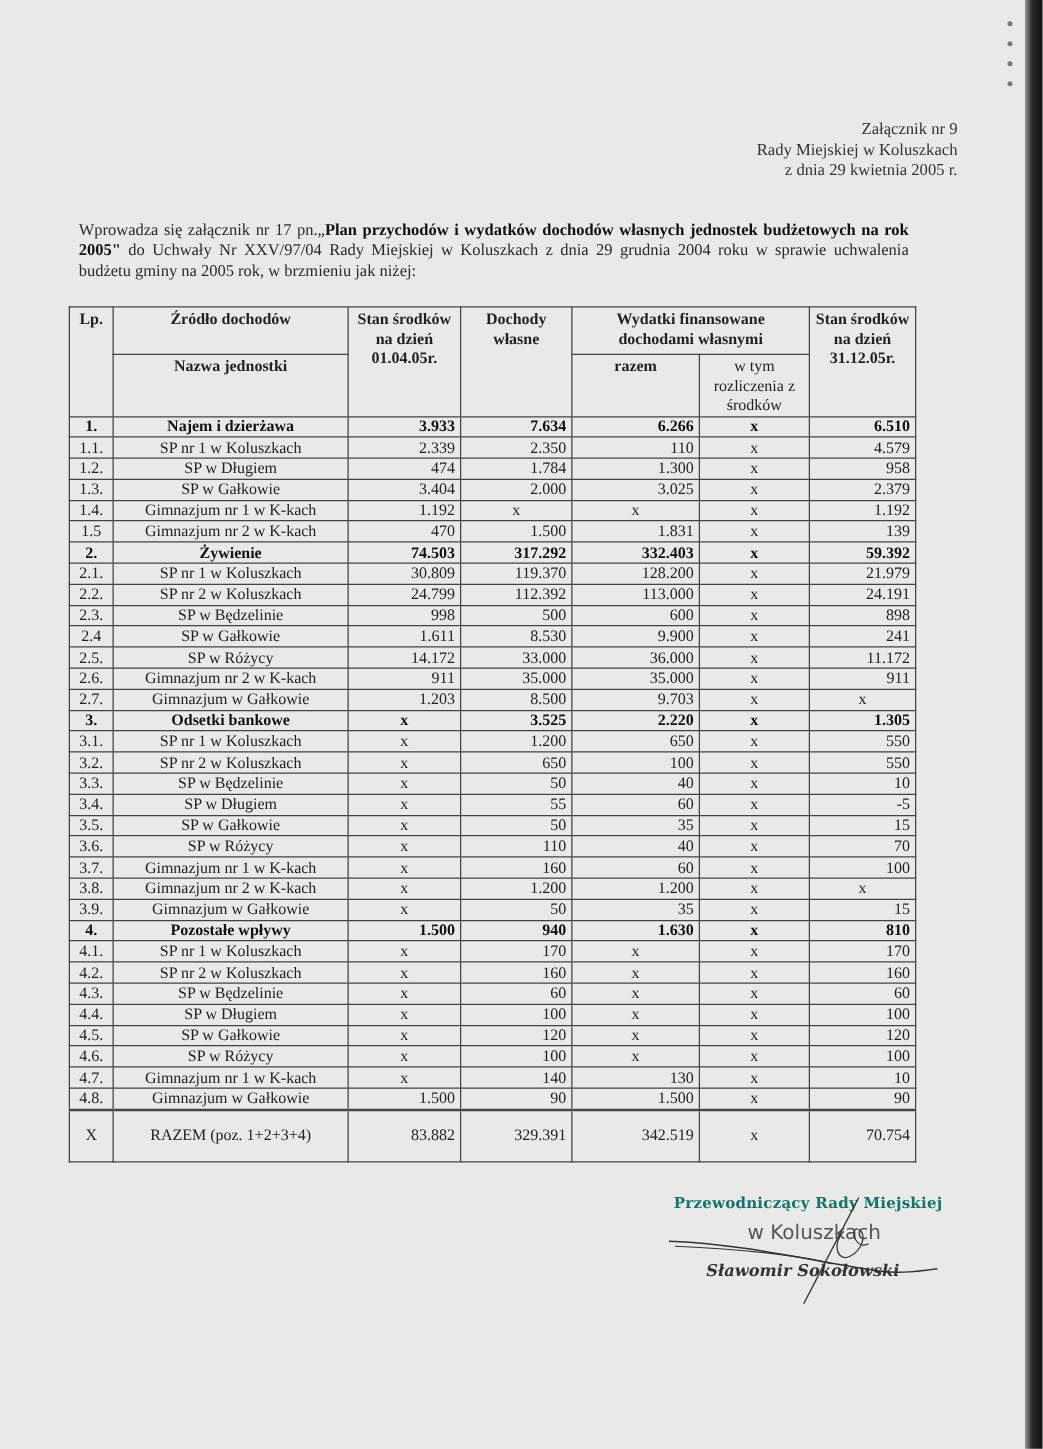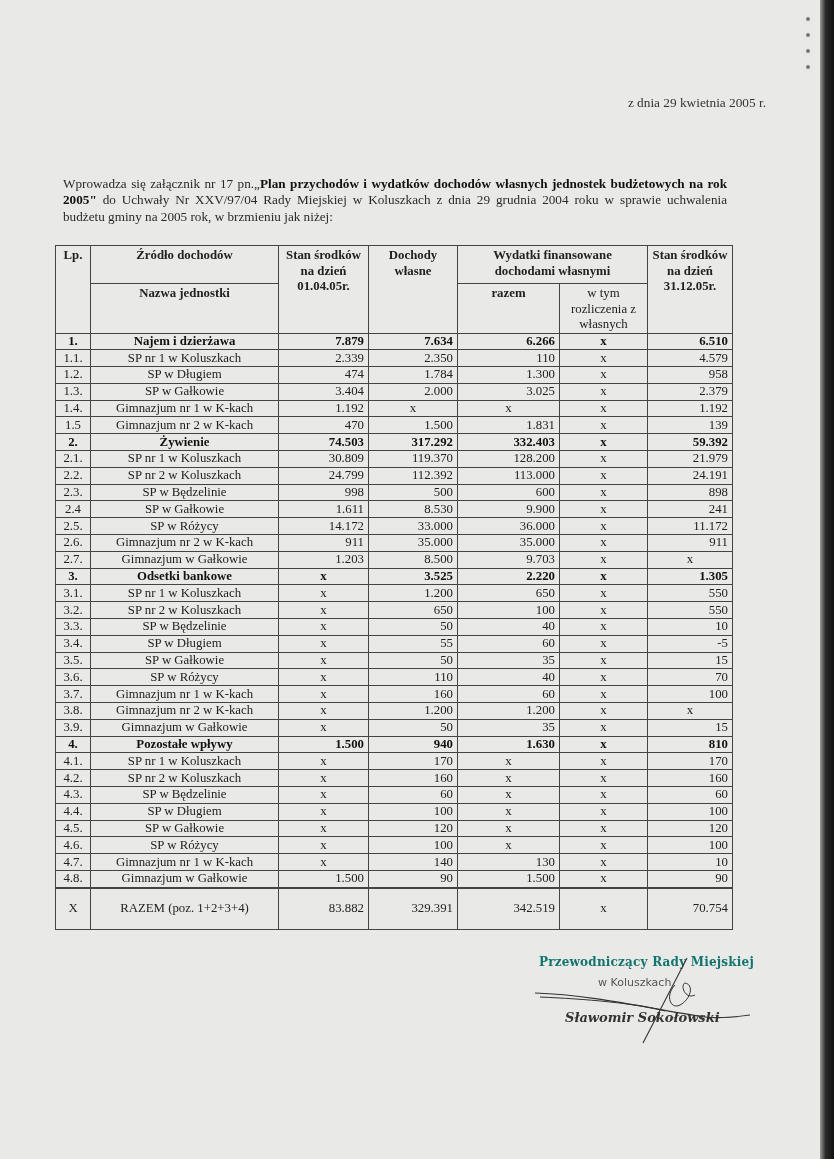--- a/index.html
+++ b/index.html
@@ -41,34 +41,36 @@
   .c-num { text-align: right; }
   .c-x { text-align: center; }
   tr.group td { font-weight: bold; color: #111; }
   tr.group td.c-x { font-weight: bold; }
   tr.total td { height: 40px; border-top: 2px solid #444; }
   tr.total td.c-name { vertical-align: middle; }
   .sig {
     position: absolute; left: 535px; top: 955px; width: 230px; height: 80px;
   }
   .sig .t1 { position: absolute; left: 4px; top: 0; font-family: "DejaVu Serif", serif; font-weight: bold; font-size: 12px; color: #0f766e; letter-spacing: 0.2px; }
-  .sig .t2 { position: absolute; left: 63px; top: 21px; font-family: "DejaVu Sans", sans-serif; font-size: 11px; color: #555; }
+  .sig .t2 { position: absolute; left: 63px; top: 21px; font-family: "DejaVu Sans", sans-serif; font-size: 16px; color: #555; }
   .sig .t3 { position: absolute; left: 30px; top: 55px; font-family: "DejaVu Serif", serif; font-style: italic; font-weight: bold; font-size: 13px; color: #333; }
   .sig svg { position: absolute; left: 0; top: 0; }
 </style>
 </head>
 <body>
 
 <div class="scan-edge"></div>
 <div class="punch" style="top:17px"></div>
 <div class="punch" style="top:33px"></div>
 <div class="punch" style="top:49px"></div>
 <div class="punch" style="top:65px"></div>
 
 <div class="header-block">
+  <div>Załącznik nr 9</div>
+  <div>Rady Miejskiej w Koluszkach</div>
   <div>z dnia 29 kwietnia 2005 r.</div>
 </div>
 
 <div class="intro">
   <span>Wprowadza się załącznik nr 17 pn.„</span><b>Plan przychodów i wydatków dochodów własnych jednostek budżetowych na</b>
   <b>rok 2005"</b><span> do Uchwały Nr XXV/97/04 Rady Miejskiej  w Koluszkach z dnia 29 grudnia 2004 roku  w sprawie uchwalenia budżetu gminy na 2005 rok, w brzmieniu jak niżej:</span>
 </div>
 
 <table class="budget">
   <colgroup>
@@ -85,28 +87,28 @@
       <th rowspan="2">Lp.</th>
       <th style="height:30px">Źródło dochodów</th>
       <th rowspan="2" style="white-space:normal">Stan środków na dzień 01.04.05r.</th>
       <th rowspan="2" style="white-space:normal">Dochody własne</th>
       <th colspan="2" style="white-space:normal;height:30px">Wydatki finansowane dochodami własnymi</th>
       <th rowspan="2" style="white-space:normal">Stan środków na dzień 31.12.05r.</th>
     </tr>
     <tr style="height:48px">
       <th>Nazwa jednostki</th>
       <th>razem</th>
-      <th style="white-space:normal;font-weight:normal">w tym rozliczenia z własnych</th>
+      <th style="white-space:normal;font-weight:normal">w tym rozliczenia z środków</th>
     </tr>
   </thead>
   <tbody id="rows">
       <tr class="group">
         <td class="c-lp">1.</td>
         <td class="c-name">Najem i dzierżawa</td>
-        <td class="c-num">7.879</td>
+        <td class="c-num">3.933</td>
         <td class="c-num">7.634</td>
         <td class="c-num">6.266</td>
         <td class="c-x">x</td>
         <td class="c-num">6.510</td>
       </tr>
       <tr>
         <td class="c-lp">1.1.</td>
         <td class="c-name">SP nr 1 w Koluszkach</td>
         <td class="c-num">2.339</td>
         <td class="c-num">2.350</td>

